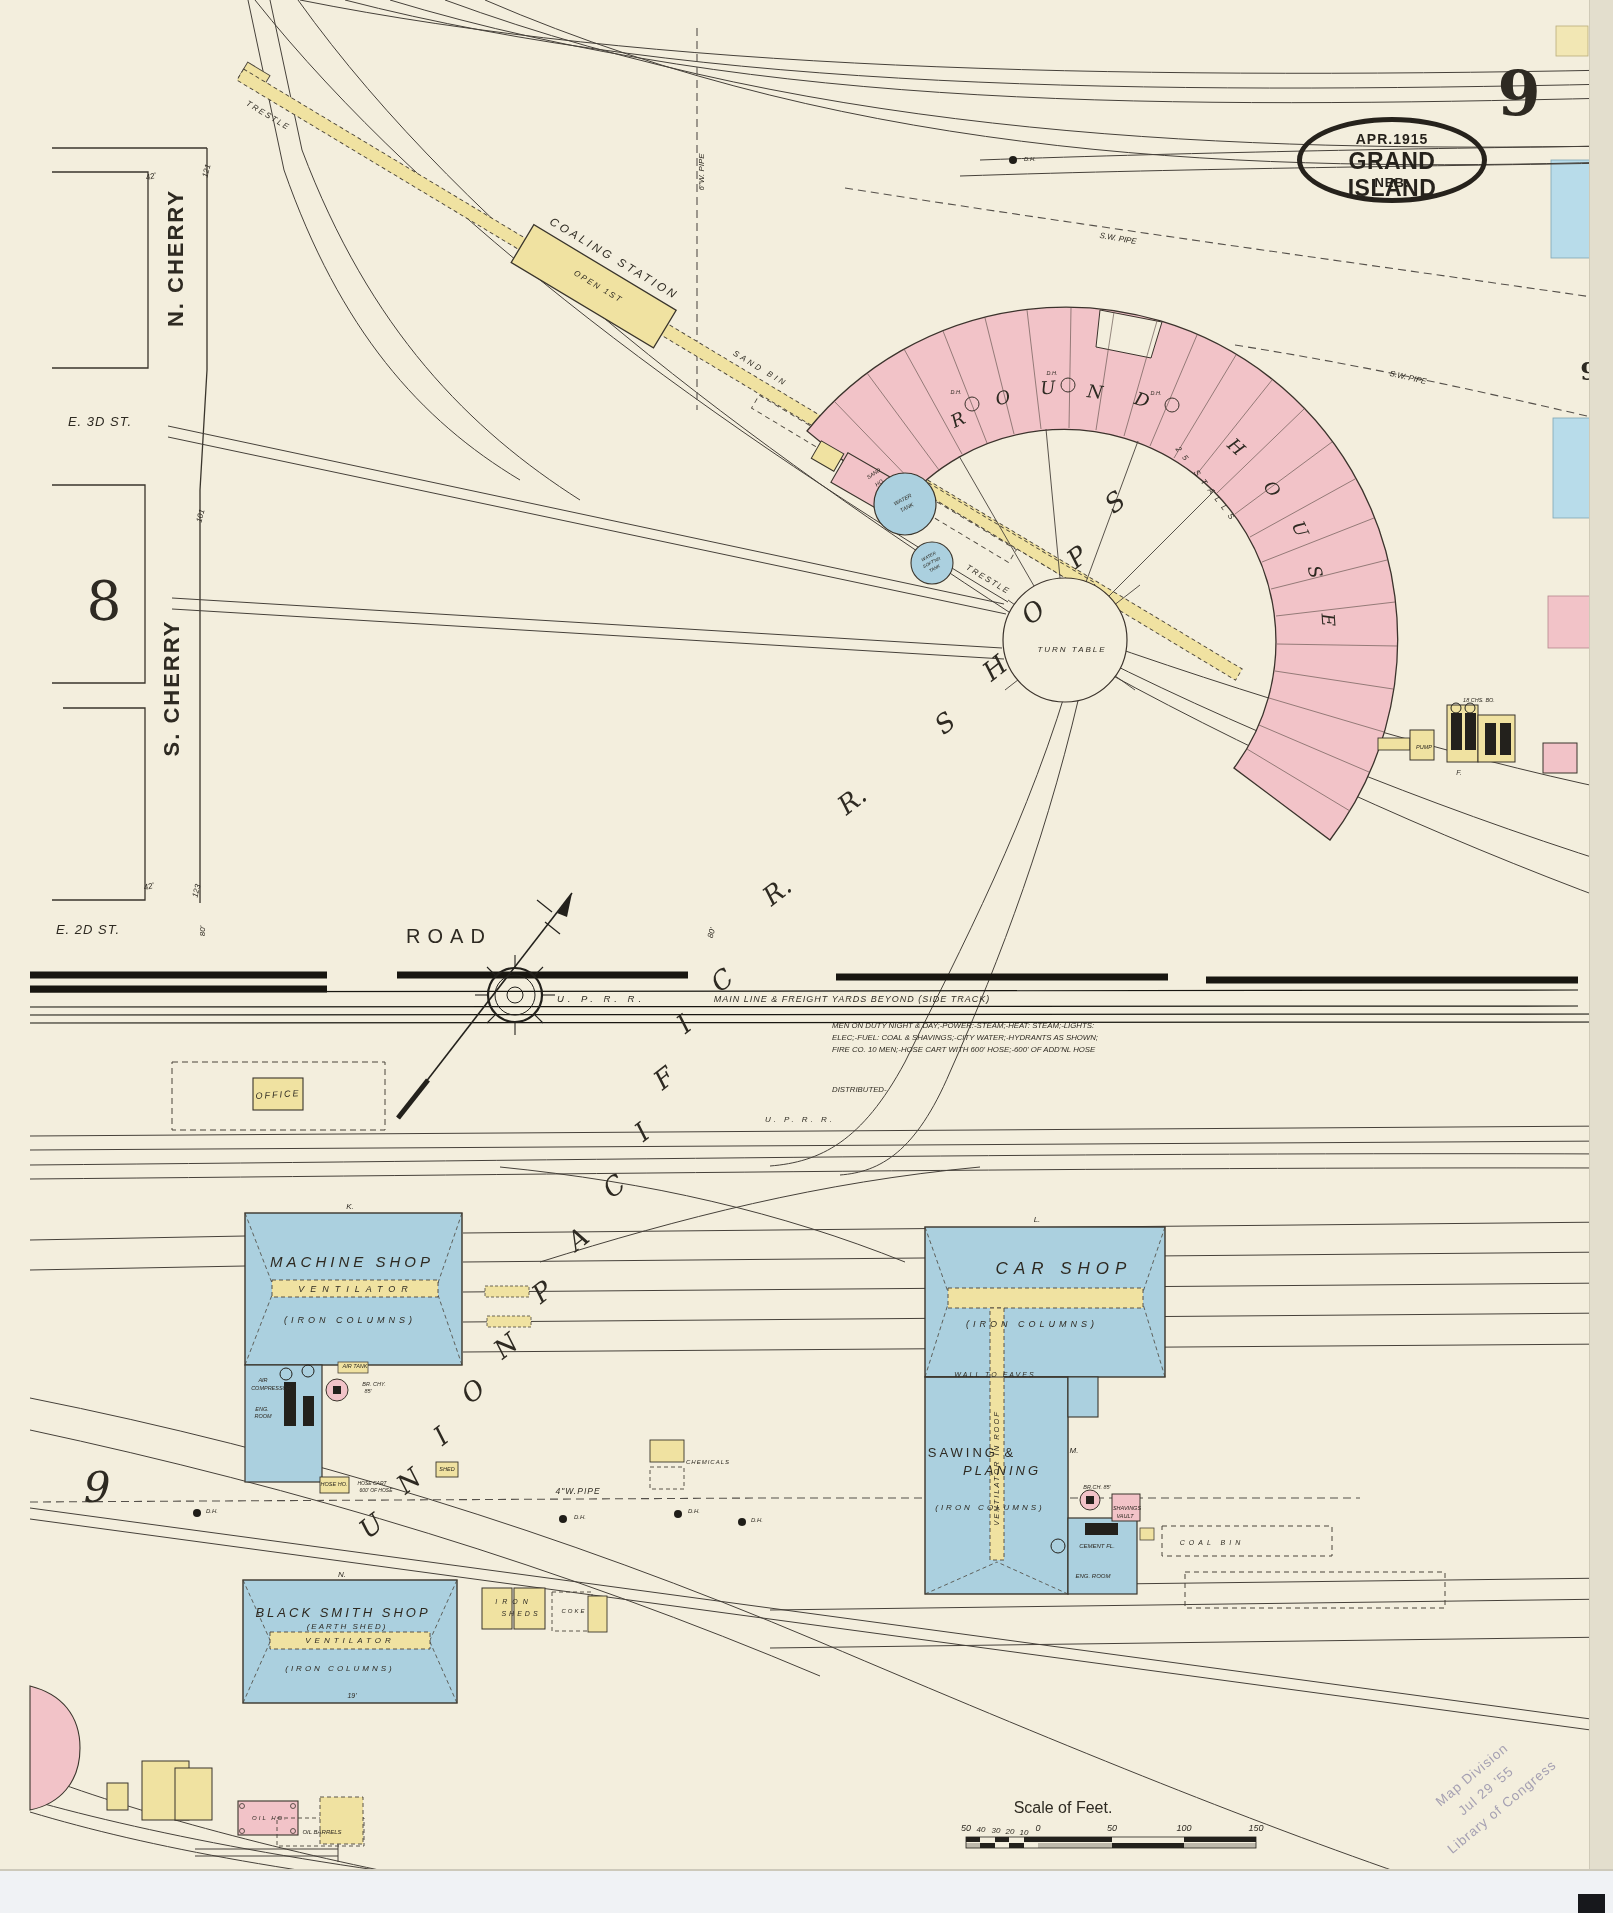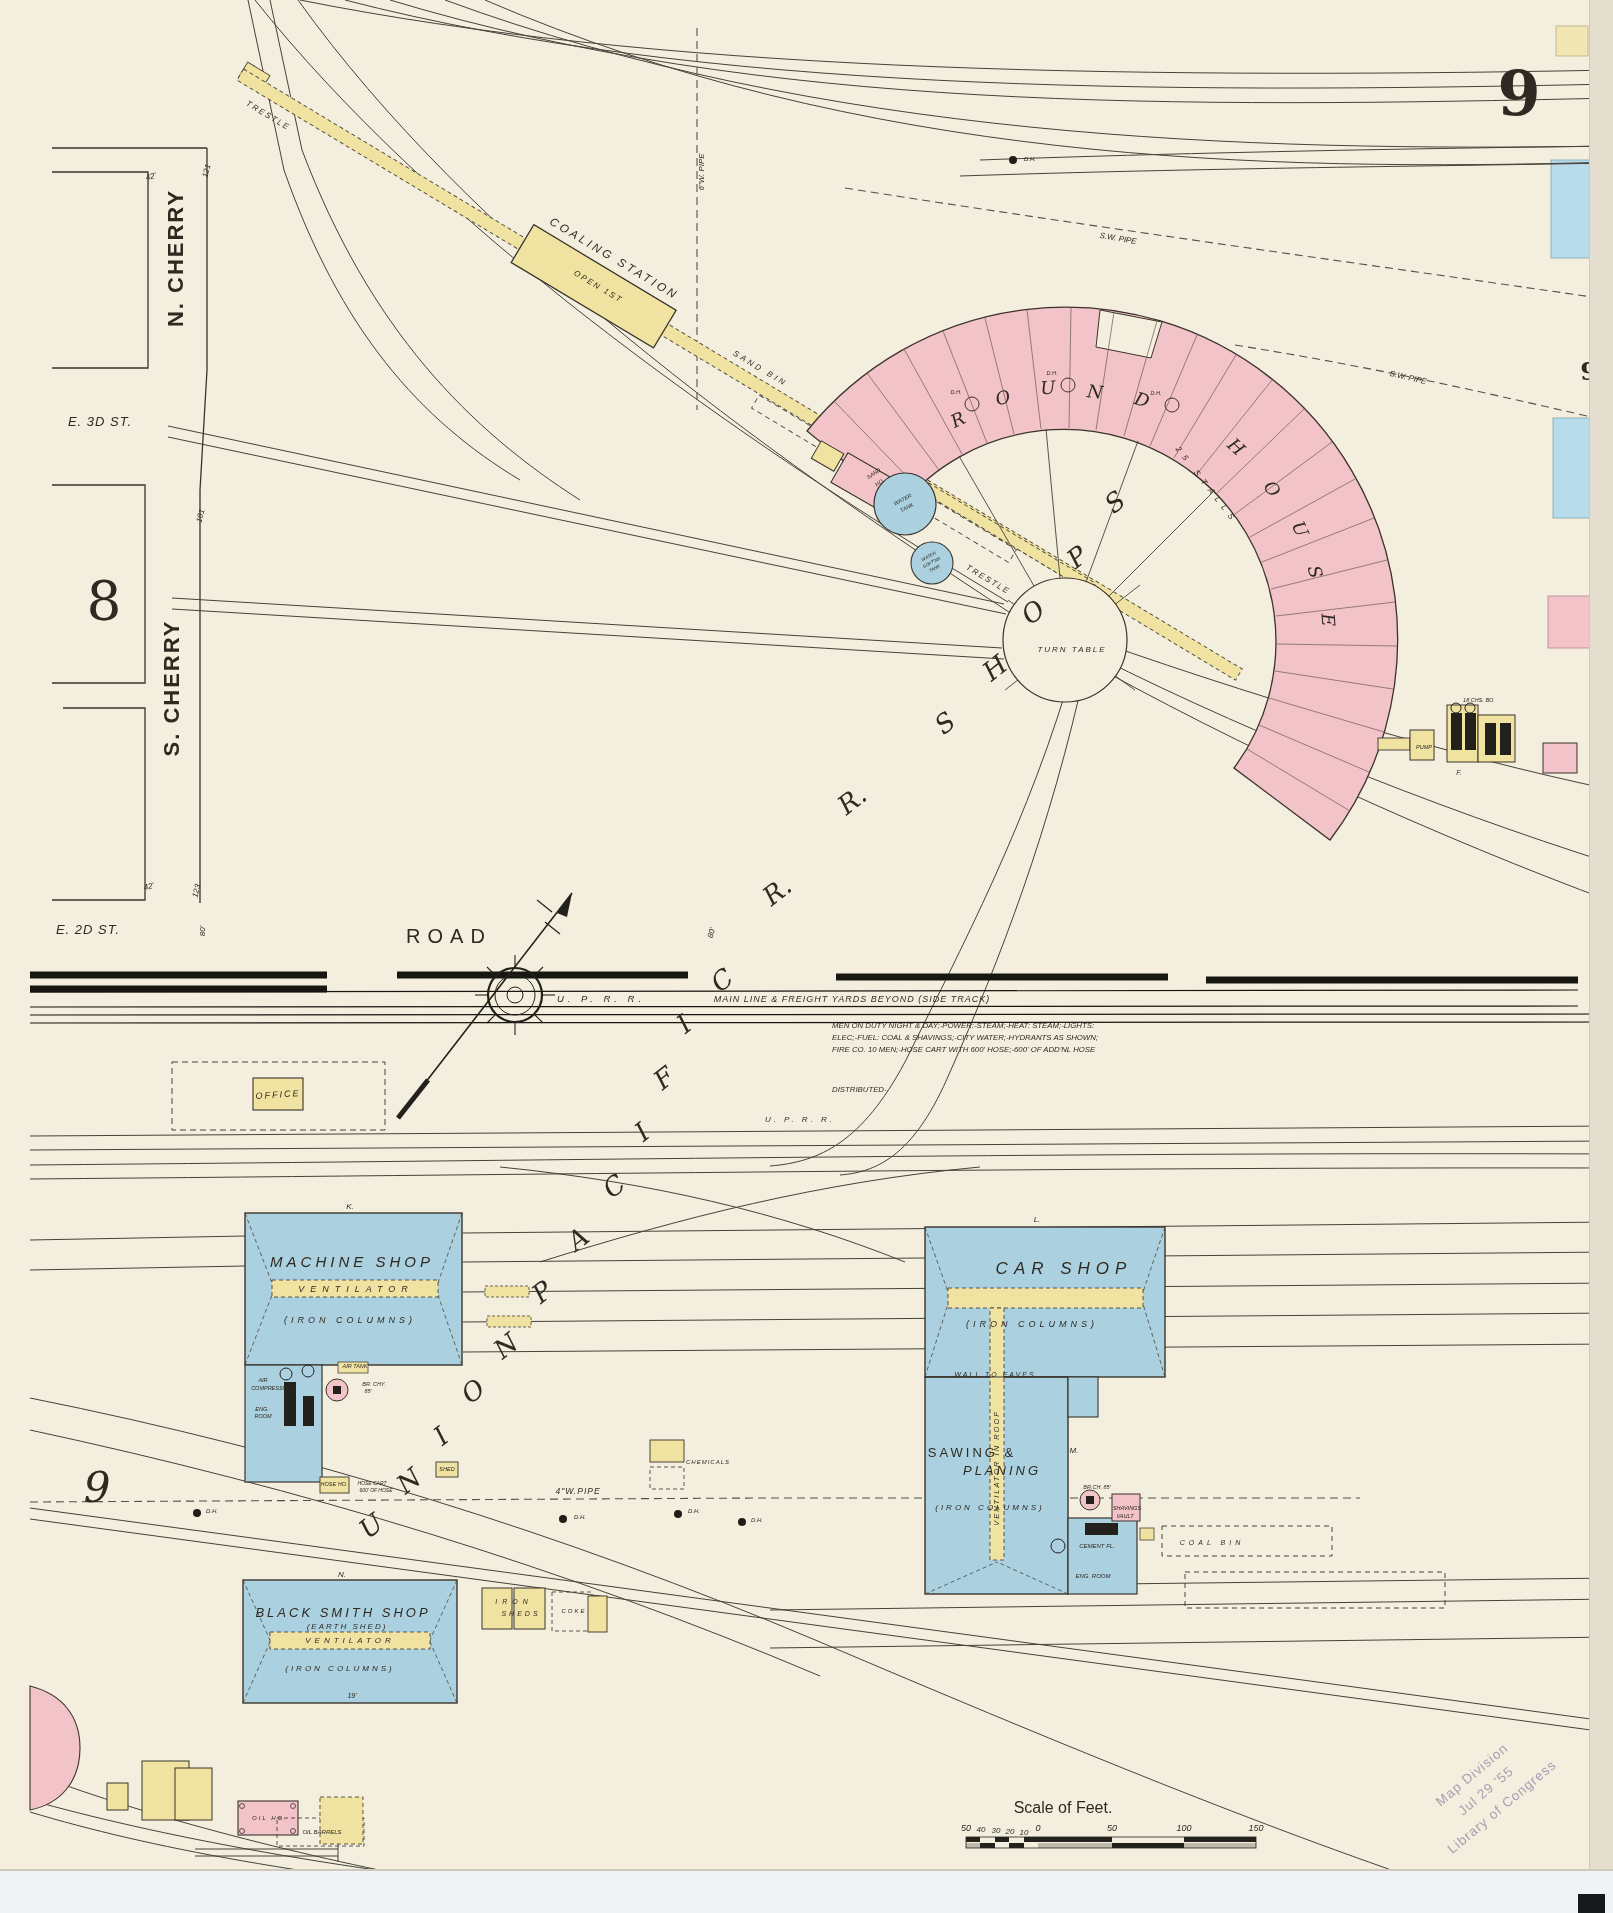--- a/index.html
+++ b/index.html
@@ -314,20 +314,25 @@
       <rect x="980" y="1843" width="15" height="5"></rect>
           <rect x="1009" y="1843" width="15" height="5"></rect>
       <rect x="1112" y="1843" width="72" height="5"></rect>
           <rect x="1038" y="1843" width="74" height="5" fill="#23211c" opacity="0.25"></rect>
       <rect x="966" y="1843" width="14" height="5" fill="#23211c" opacity="0.25"></rect>
       <rect x="1184" y="1843" width="72" height="5" fill="#23211c" opacity="0.25"></rect>
     </g>
   </g>
 </svg>
 
+  <div id="title-oval">
+    <div class="t1 caps">APR.1915</div>
+    <div class="t2 caps">GRAND ISLAND</div>
+    <div class="t3 caps">NEB.</div>
+  </div>
 
   <div id="labels">
       <span class="lbl serif" style="left: 1519px; top: 94px; font-size: 62px; font-weight: bold; transform: translate(-50%, -50%) rotate(0deg);">9</span>
       <span class="lbl serif" style="left: 1589px; top: 371px; font-size: 25px; font-weight: bold; transform: translate(-50%, -50%) rotate(0deg);">9</span>
       <span class="lbl serif" style="left: 104px; top: 601px; font-size: 55px; transform: translate(-50%, -50%) rotate(0deg);">8</span>
       <span class="lbl serif" style="left: 97px; top: 1488px; font-size: 42px; font-style: italic; transform: translate(-50%, -50%) rotate(0deg);">9</span>
       <span class="lbl" style="left: 176px; top: 258px; font-size: 22px; letter-spacing: 2px; font-weight: bold; transform: translate(-50%, -50%) rotate(-90deg);">N. CHERRY</span>
       <span class="lbl" style="left: 172px; top: 688px; font-size: 22px; letter-spacing: 2px; font-weight: bold; transform: translate(-50%, -50%) rotate(-90deg);">S. CHERRY</span>
       <span class="lbl" style="left: 100px; top: 421px; font-size: 13px; letter-spacing: 1px; font-style: italic; transform: translate(-50%, -50%) rotate(0deg);">E. 3D ST.</span>
       <span class="lbl" style="left: 88px; top: 929px; font-size: 13px; letter-spacing: 1px; font-style: italic; transform: translate(-50%, -50%) rotate(0deg);">E. 2D ST.</span>

